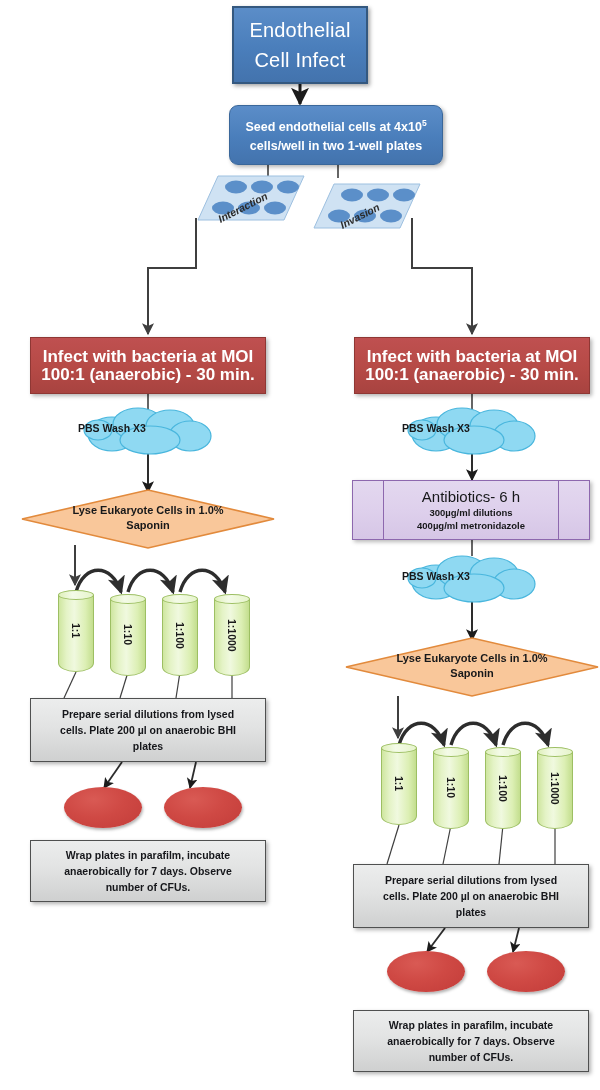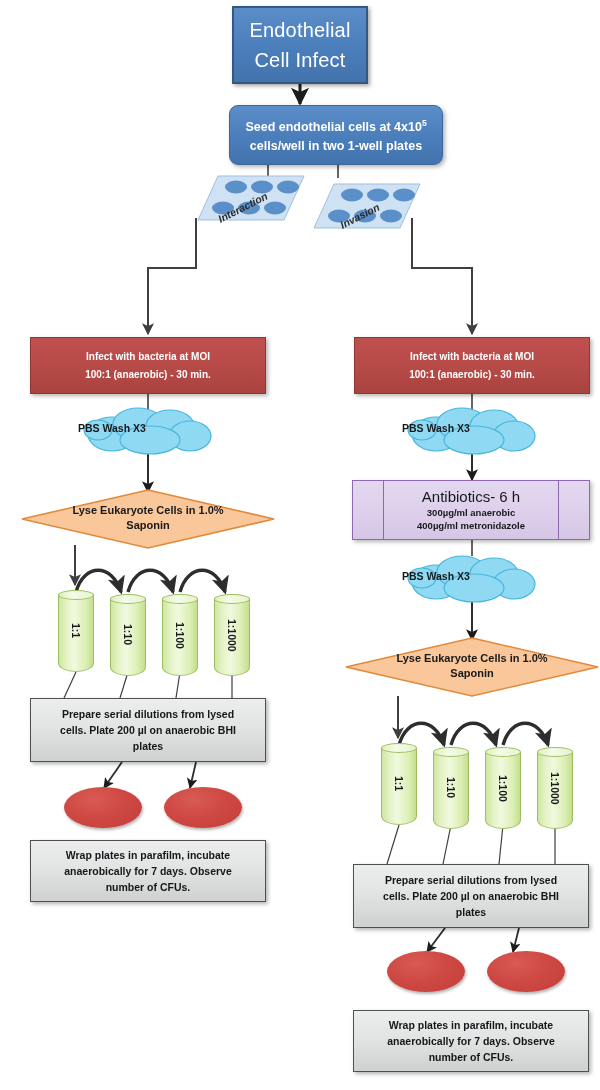--- a/index.html
+++ b/index.html
@@ -52,21 +52,21 @@
     box-shadow: 2px 2px 4px rgba(0,0,0,.3);
     padding: 2px 8px;
   }
   .blue-seed sup { font-size: 8.5px; vertical-align: super; }
 
   
   .red-box {
     background: linear-gradient(180deg, #bf5050 0%, #b64a46 55%, #a84340 100%);
     border: 1px solid #8f3734;
     color: #ffffff;
-    font-size: 10px;
+    font-size: 17px;
     font-weight: bold;
     line-height: 18px;
     box-shadow: 2px 2px 4px rgba(0,0,0,.3);
     padding: 2px 6px;
   }
 
   
   .cloud-wrap { position: absolute; }
   .cloud-label {
     position: absolute;
@@ -380,21 +380,21 @@
       </g>
     </svg>
     <div class="cloud-label" style="top:18px;">PBS Wash X3</div>
   </div>
 
   <div class="purple-box" style="left:352px; top:480px; width:238px; height:60px;">
     <div class="purple-bar" style="left:30px;"></div>
     <div class="purple-bar" style="right:30px;"></div>
     <div class="purple-inner">
       <div class="ab-title">Antibiotics- 6 h</div>
-      <div class="ab-line">300µg/ml anaerobic</div>
+      <div class="ab-line">300µg/ml dilutions</div>
       <div class="ab-line">400µg/ml metronidazole</div>
     </div>
   </div>
 
   <div class="cloud-wrap" style="left:402px; top:552px; width:140px; height:52px;">
     <svg width="140" height="52" viewBox="0 0 140 52">
       <g fill="#8fd9f2" stroke="#49b6dd" stroke-width="1.2">
         <ellipse cx="34" cy="30" rx="24" ry="17"></ellipse>
         <ellipse cx="60" cy="20" rx="25" ry="16"></ellipse>
         <ellipse cx="92" cy="22" rx="24" ry="16"></ellipse>

